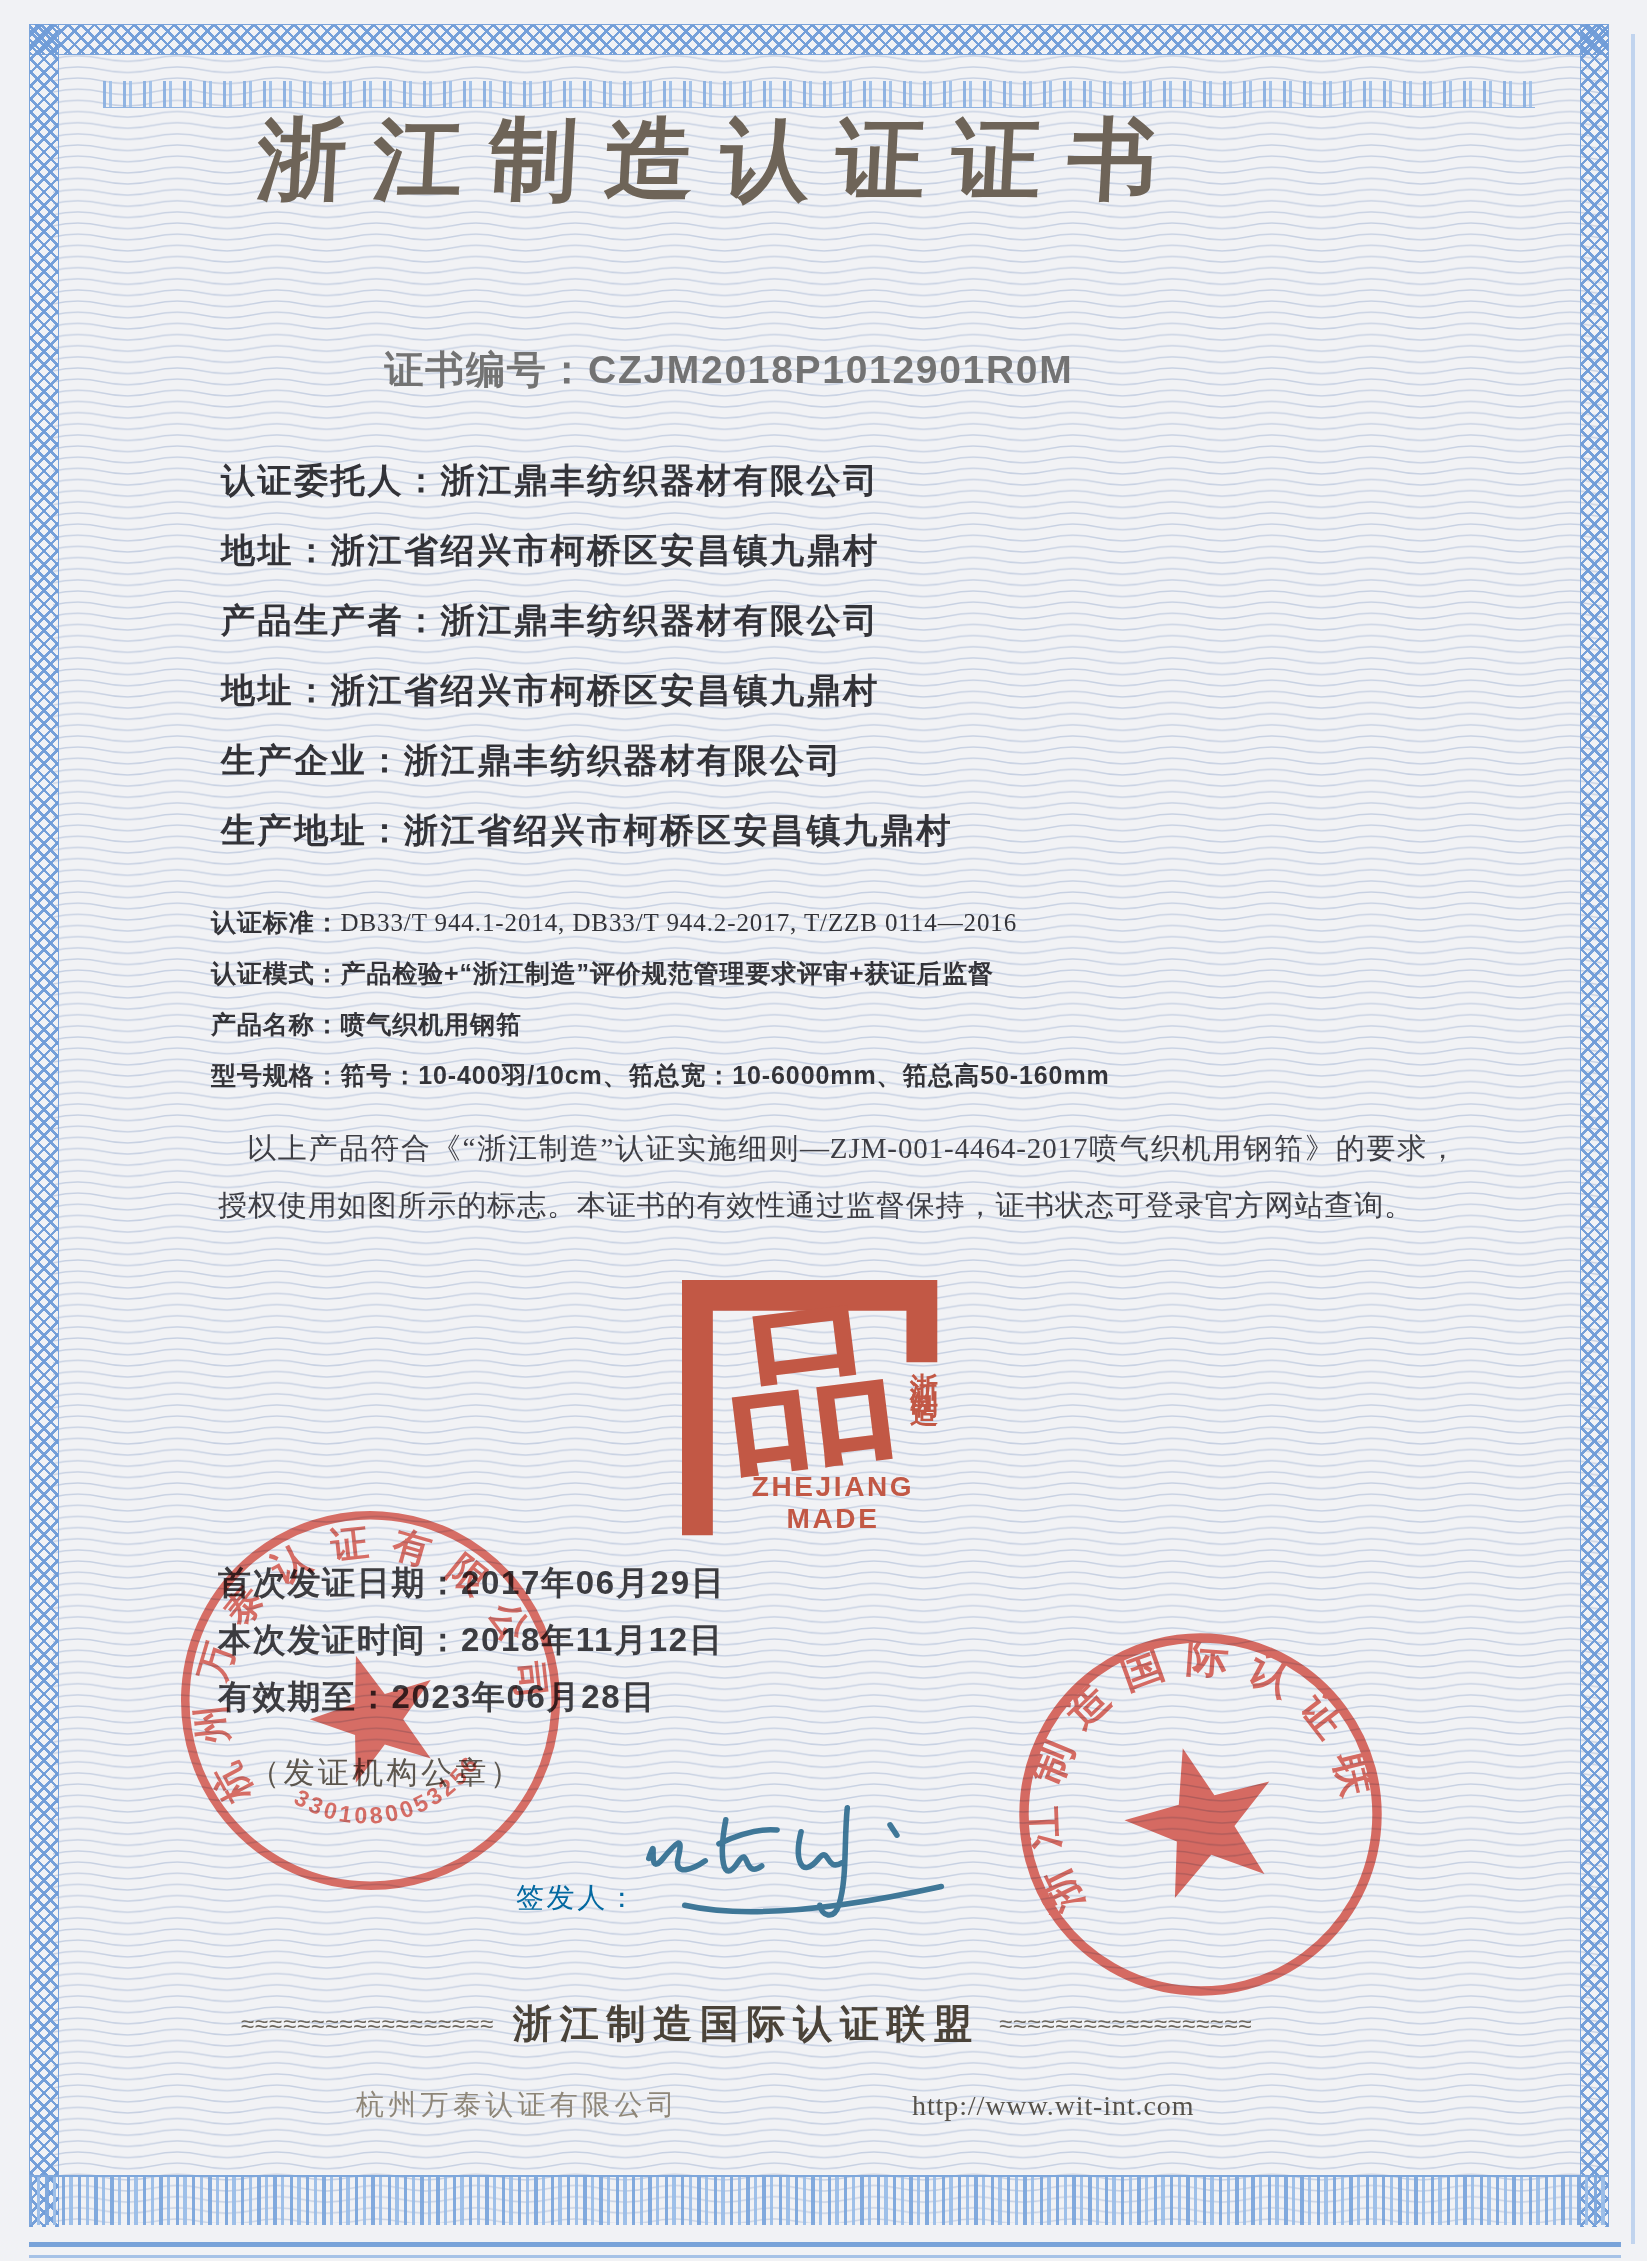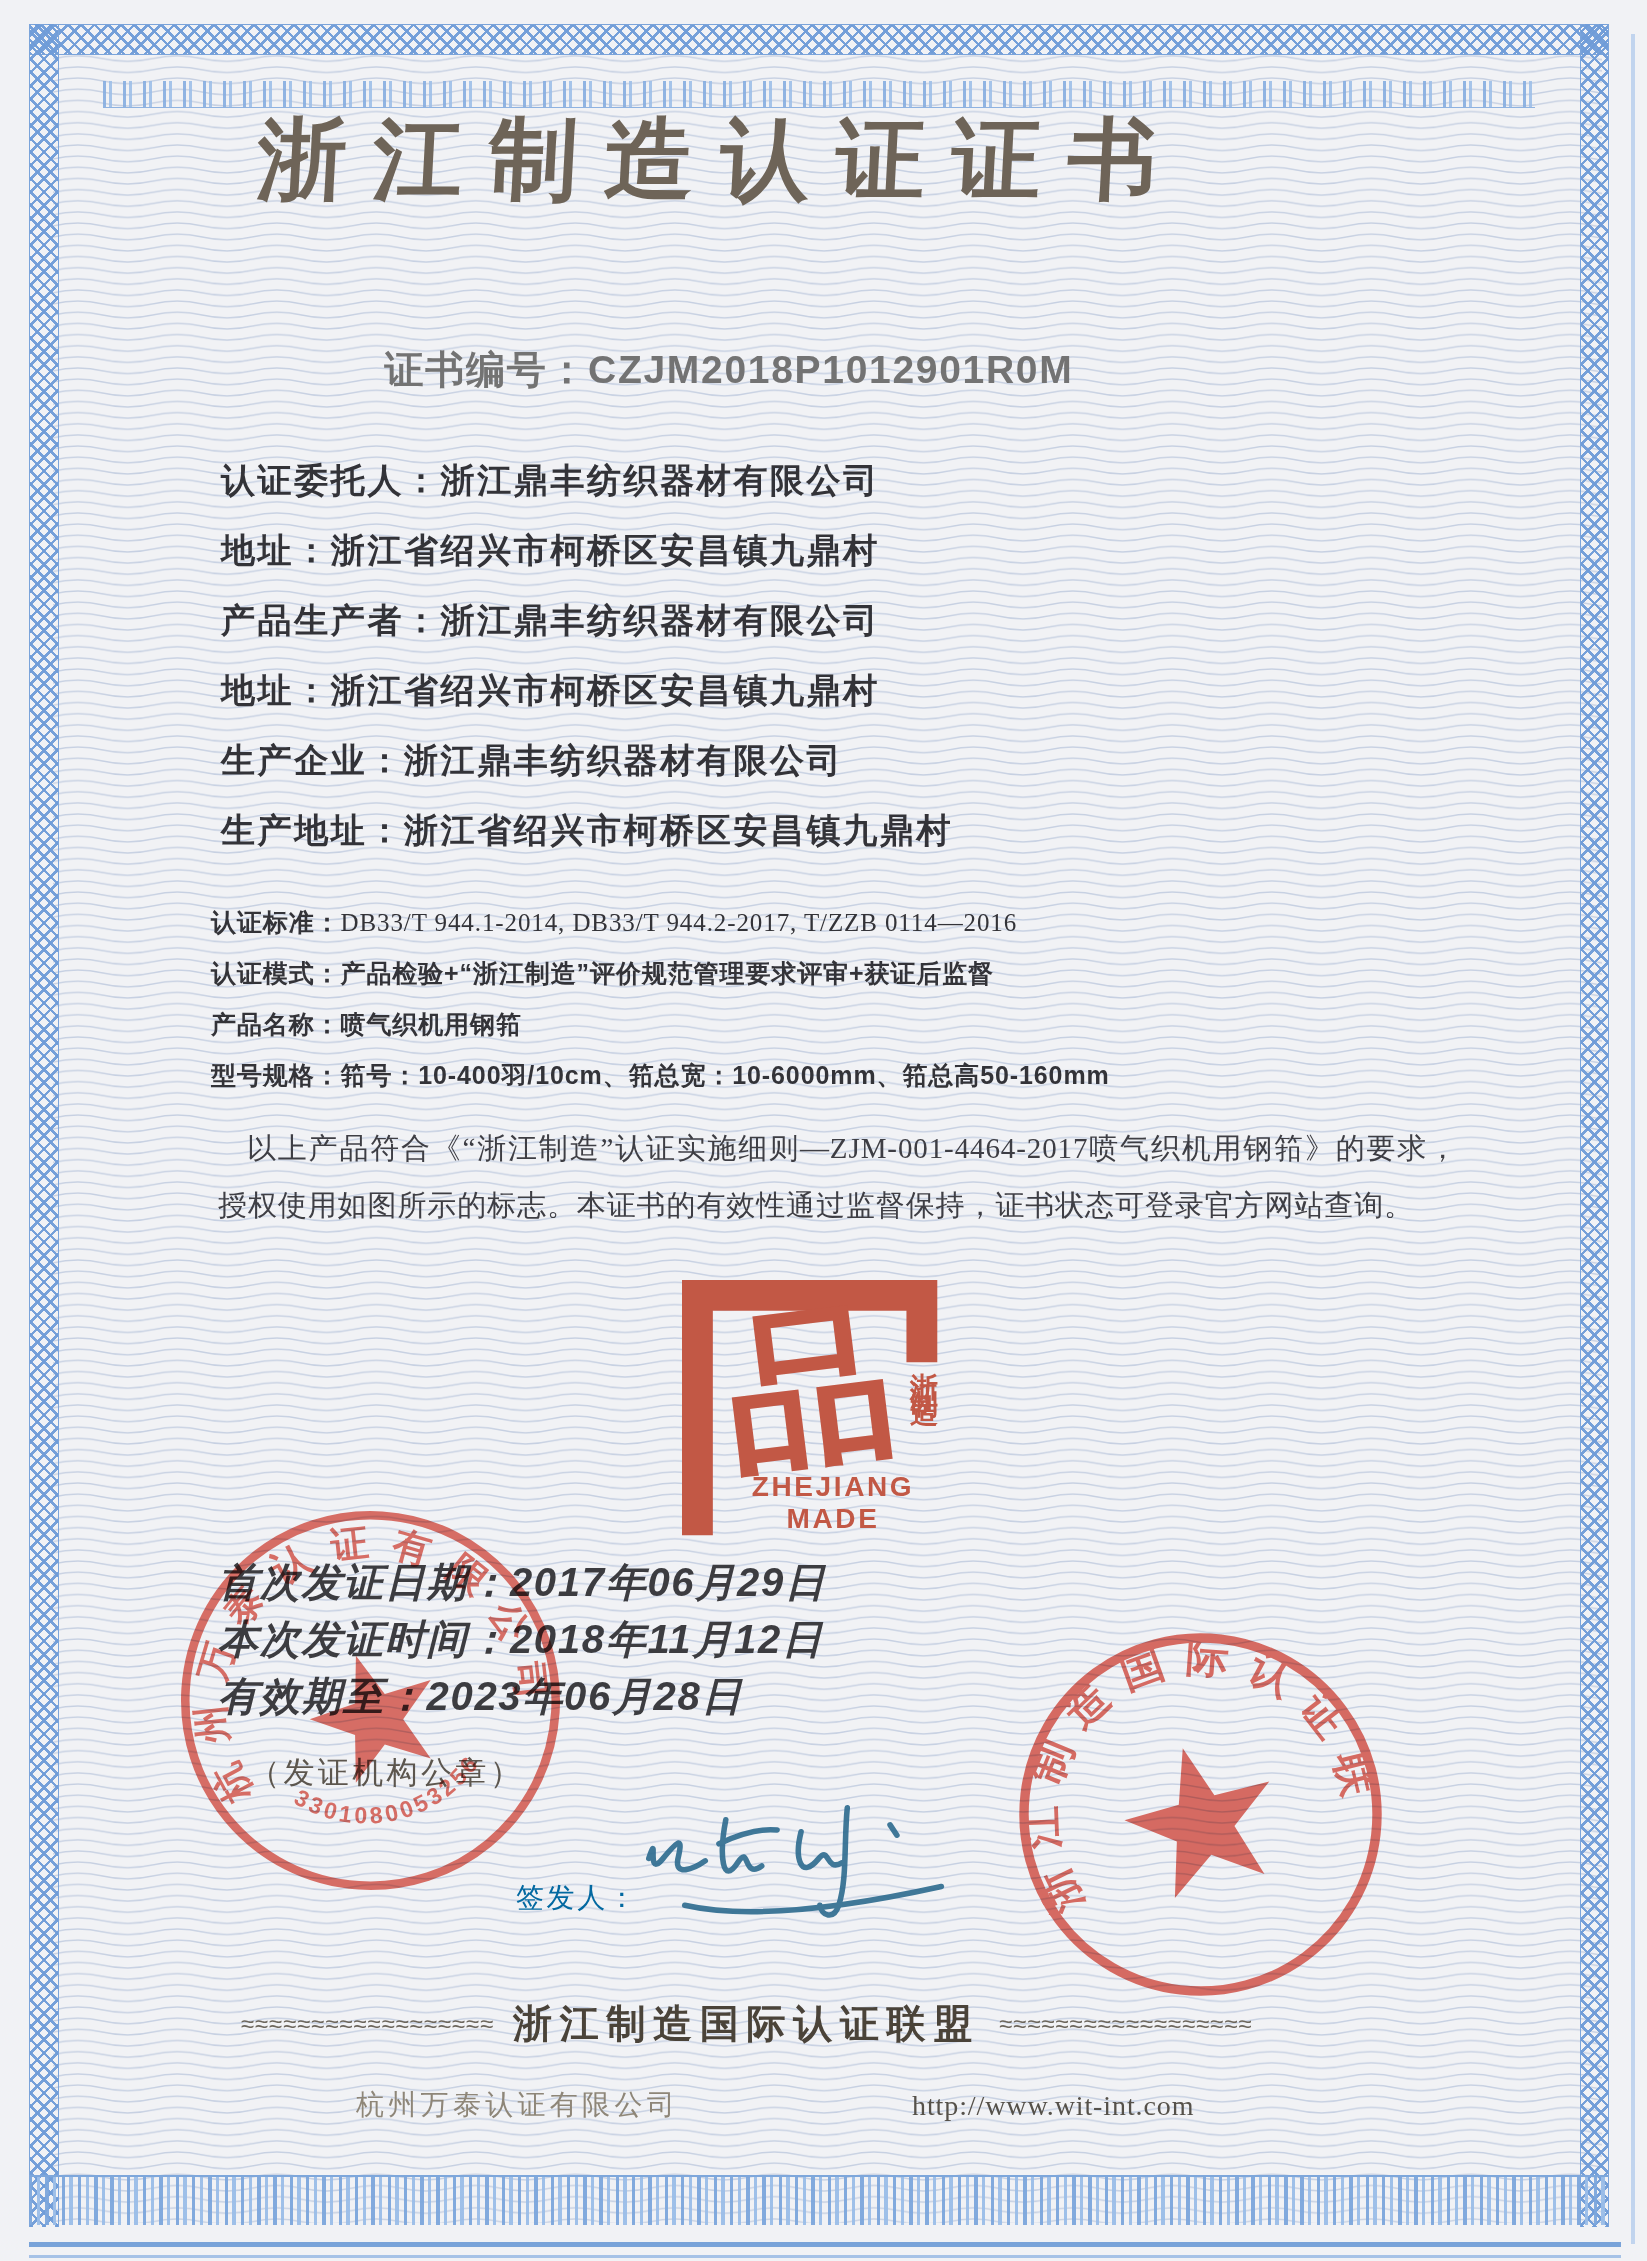--- a/index.html
+++ b/index.html
@@ -56,22 +56,22 @@
 
   
   .logo{top:1280px;left:682px;width:257px;height:257px;z-index:2;}
   .logo-glyph{position:absolute;left:33px;top:15.4px;width:189px;height:189px;
               font-family:"Liberation Serif",serif;font-weight:bold;font-size:168px;line-height:189px;
               text-align:center;transform:rotate(-7deg);}
   .logo-vert{position:absolute;right:-3.4px;top:70px;writing-mode:vertical-rl;text-orientation:upright;
              font-size:28px;font-weight:700;letter-spacing:8.6px;}
   .logo-cap{position:absolute;left:45px;bottom:1.7px;font-size:28px;font-weight:700;letter-spacing:2.6px;text-align:center;}
 
-  .dates-block{top:1554px;left:218px;font-size:40px;font-weight:700;color:#3c3c40;
-               line-height:57px;letter-spacing:1.7px;z-index:2;font-style:italic;}
+  .dates-block{top:1554px;left:218px;font-size:33px;font-weight:700;color:#3c3c40;
+               line-height:57px;letter-spacing:1.7px;z-index:2;}
   .seal-note{top:1752px;left:249px;font-size:31px;color:#5c564e;letter-spacing:3.4px;z-index:2;}
   .issuer{top:1879px;left:516px;font-size:28px;color:#0369a1;letter-spacing:2.6px;z-index:2;}
 
   .signature{top:1777px;left:633px;z-index:3;}
   .stamp{z-index:4;mix-blend-mode:multiply;opacity:.82;}
 
   .alliance-row{top:1997px;left:0;width:1493px;display:flex;align-items:center;
                 justify-content:center;gap:19px;z-index:2;}
   .alliance-title{font-size:39px;font-weight:700;color:#4a4339;letter-spacing:7.7px;}
   .alliance-orn{font-size:24px;color:#6b655b;letter-spacing:0.9px;white-space:nowrap;}

